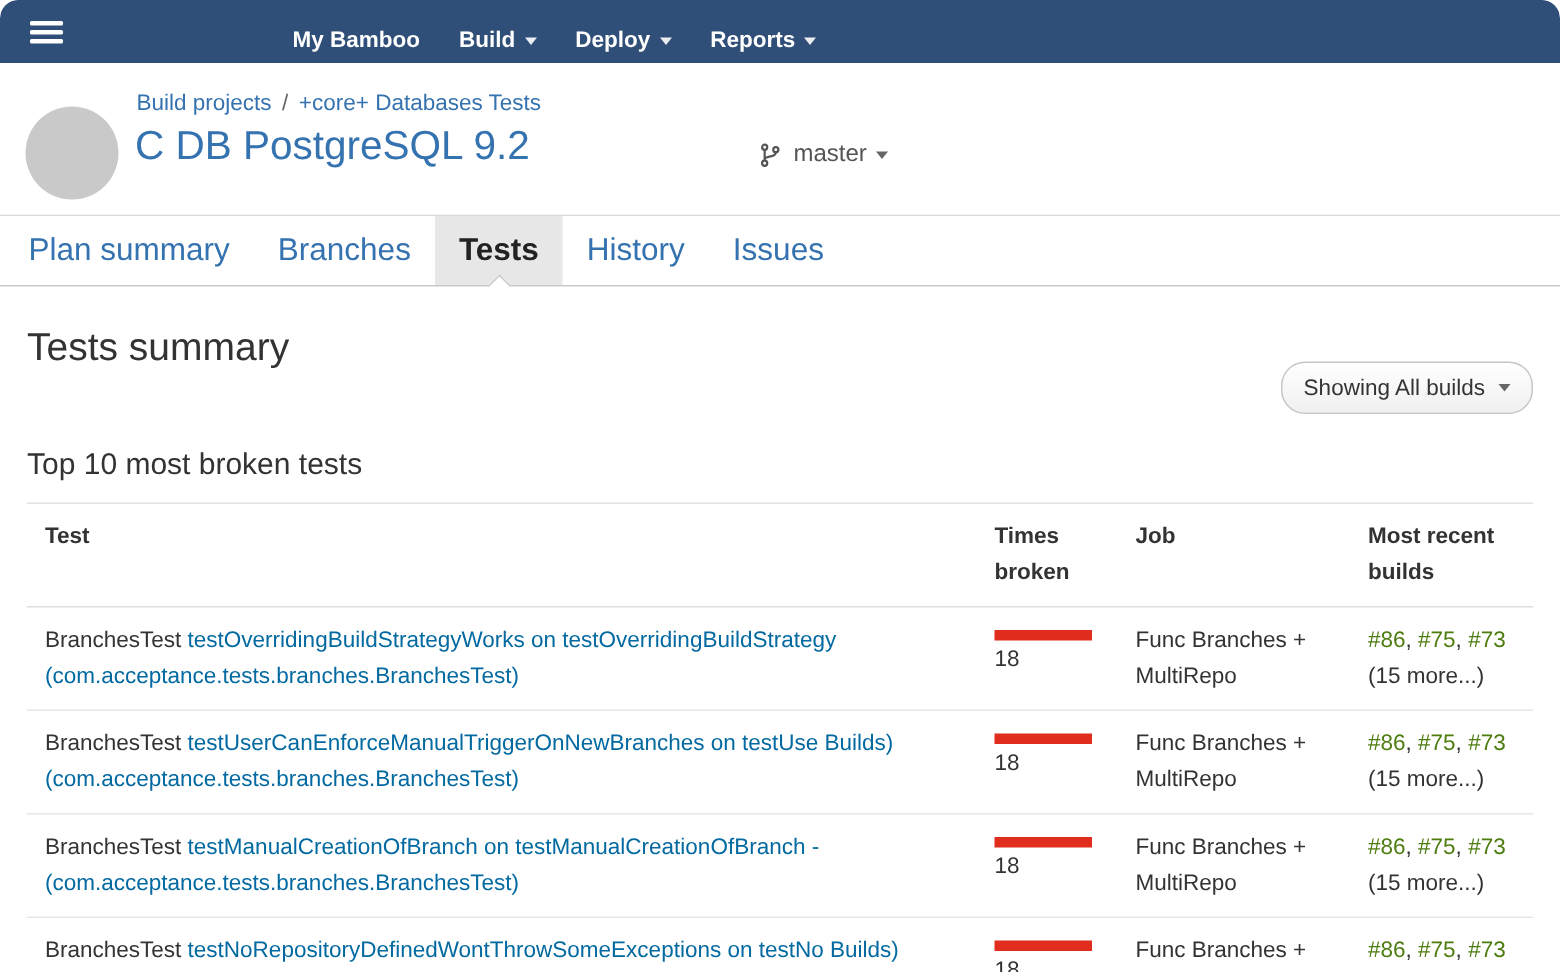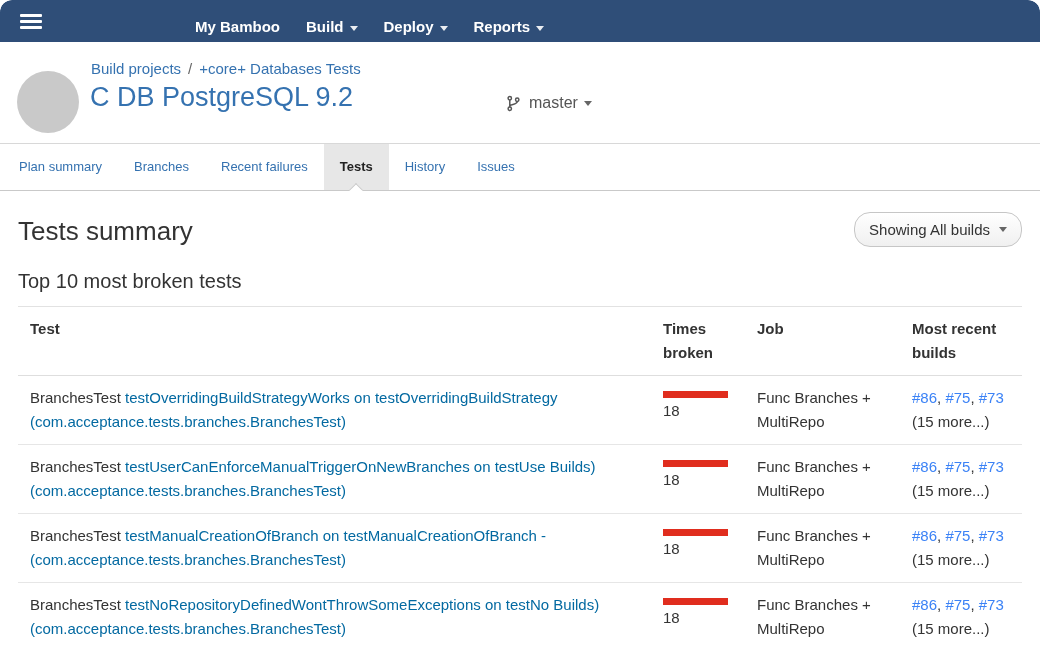--- a/index.html
+++ b/index.html
@@ -20,40 +20,40 @@
   .breadcrumb{position:absolute;left:91px;top:18px;font-size:15px;}
   .breadcrumb a{color:#3572B0;text-decoration:none;cursor:pointer;text-align:center;}
   .crumb-sep{color:#666;margin:0 7px;}
   .plan-title{position:absolute;left:90px;top:40px;font-size:27px;font-weight:400;color:#3572B0;margin:0;}
   .branch-select{position:absolute;left:505px;top:52px;display:flex;align-items:center;font-size:16px;color:#555;cursor:pointer;}
   .branch-select svg{margin-right:7px;}
   .branch-select .caret{color:#555;}
 
   
   .tabbar{height:46px;border-top:1px solid #d8d8d8;border-bottom:1px solid #c9c9c9;display:flex;padding-left:3px;background:#fff;}
-  .tab{position:relative;line-height:46px;padding:0 16px;font-size:13px;color:#3572B0;cursor:pointer;white-space:nowrap;}
+  .tab{position:relative;line-height:46px;padding:0 16px;font-size:21px;color:#3572B0;cursor:pointer;white-space:nowrap;}
   .tab.active{background:#e7e7e7;color:#222;font-weight:700;}
   .tab.active::after{content:"";position:absolute;left:50%;bottom:-5px;width:9px;height:9px;background:#fff;border-top:1px solid #c9c9c9;border-left:1px solid #c9c9c9;transform:translateX(-50%) rotate(45deg);}
 
   
   .content{padding:0 18px;}
   .summary-head{display:flex;justify-content:space-between;align-items:flex-start;margin-top:21px;}
   .h1{font-size:26px;font-weight:400;color:#333;margin:4px 0 0 0;}
-  .filter-btn{display:inline-flex;align-items:center;font-family:inherit;font-size:15px;color:#333;background:linear-gradient(#ffffff,#f0f0f0);border:1px solid #c6c6c6;border-radius:16px;padding:8px 14px;cursor:pointer;}
+  .filter-btn{display:inline-flex;align-items:center;font-family:inherit;font-size:15px;color:#333;background:linear-gradient(#ffffff,#f0f0f0);border:1px solid #c6c6c6;border-radius:16px;padding:8px 14px;cursor:pointer;margin-top:29px;}
   .filter-btn .caret{color:#555;margin-left:9px;}
   .h2{font-size:20px;font-weight:400;color:#333;margin:23px 0 0 0;}
 
   
   .tests-table{margin-top:13px;border-top:1px solid #e2e2e2;}
   .trow{display:grid;grid-template-columns:633px 94px 155px 1fr;padding:10px 0 10px 12px;border-bottom:1px solid #e6e6e6;font-size:15px;line-height:24px;}
   .trow.thead{font-weight:700;border-bottom:1px solid #dedede;}
   .cell{padding-right:14px;}
   .test-cell a{color:#0369a1;text-decoration:none;cursor:pointer;}
   .bar{height:7px;background:#E02D1E;margin:5px 0 1px 0;}
-  .builds-cell a{color:#3b82f6;text-decoration:none;cursor:pointer;}
+  .builds-cell a{color:#4d7c0f;text-decoration:none;cursor:pointer;}
   .more-link{color:#333;cursor:pointer;}
 </style>
 </head>
 <body>
 
 <div class="page">
 
   <div class="topnav">
     <div class="hamburger">
         <span></span>
@@ -84,21 +84,20 @@
         </g>
       </svg>
       <span>master</span>
       <span class="caret"></span>
     </div>
   </div>
 
   <div class="tabbar">
     <div class="tab"><span>Plan summary</span></div>
     <div class="tab"><span>Branches</span></div>
-    <div class="tab"><span>Recent failures</span></div>
     <div class="tab active"><span>Tests</span></div>
     <div class="tab"><span>History</span></div>
     <div class="tab"><span>Issues</span></div>
   </div>
 
   <div class="content">
     <div class="summary-head">
       <h2 class="h1">Tests summary</h2>
       <button class="filter-btn">
         <span>Showing All builds</span>

